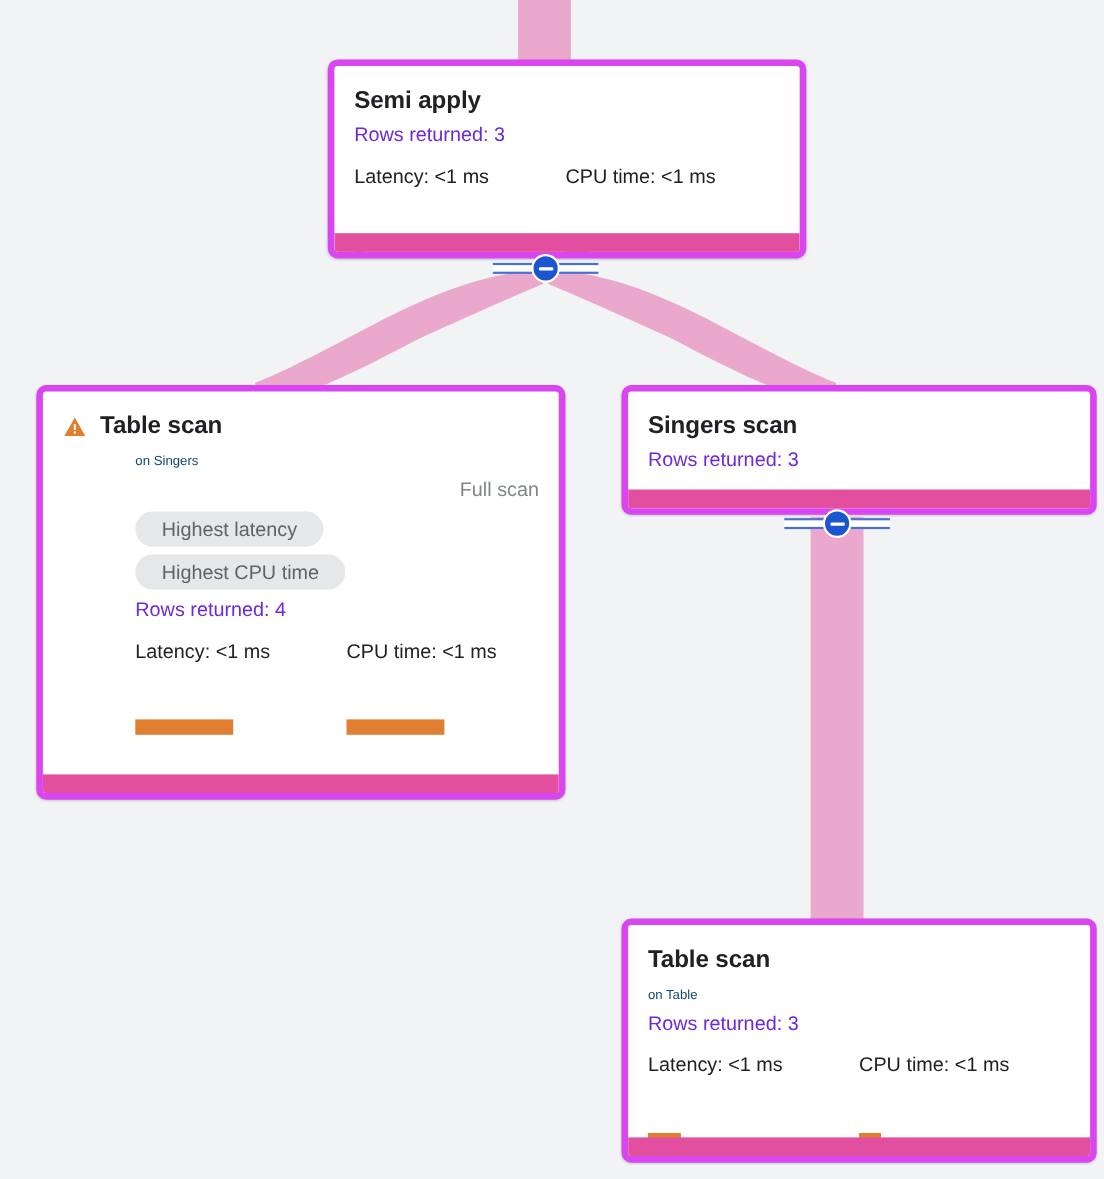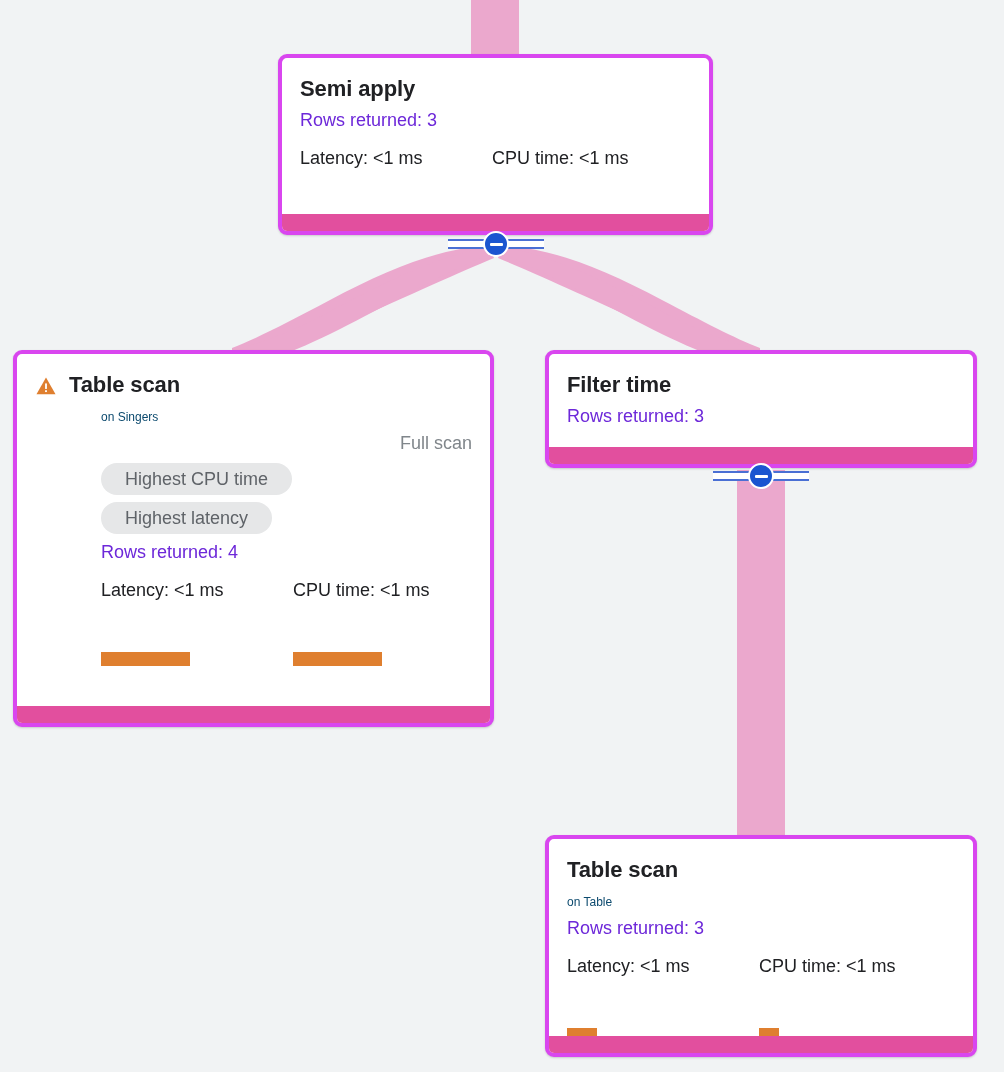--- a/index.html
+++ b/index.html
@@ -32,25 +32,26 @@
     top: 0;
     width: 1004px;
     height: 1072px;
     pointer-events: none;
   }
 
   
   .node-card {
     position: absolute;
     background: #ffffff;
-    border: 4px solid #d946ef;
+    border: 6px solid #d946ef;
     border-radius: 9px;
     box-sizing: border-box;
     overflow: hidden;
     box-shadow: 0 1px 2px rgba(60,64,67,0.22);
+    margin-left: 20px;
   }
   .node-body {
     padding: 17px 18px 14px 18px;
   }
   .node-accent {
     position: absolute;
     left: 0;
     right: 0;
     bottom: 0;
     height: 17px;
@@ -244,43 +245,43 @@
             <rect x="11" y="9.2" width="2" height="6" fill="#ffffff"></rect>
             <rect x="11" y="16.6" width="2" height="2" fill="#ffffff"></rect>
           </svg>
         </span>
         <div class="node-title">Table scan</div>
       </div>
       <div style="padding-left:66px;">
         <div class="node-subtitle">on Singers</div>
         <div class="node-scantype">Full scan</div>
         <div class="chip-list">
+          <span class="chip">Highest latency</span>
           <span class="chip">Highest CPU time</span>
-          <span class="chip">Highest latency</span>
         </div>
         <div class="rows-returned">Rows returned: 4</div>
         <div class="metrics-row">
           <div class="metric" style="width:192px;">
             <div class="metric-label">Latency: &lt;1 ms</div>
             <div class="metric-bar" style="width:89px;"></div>
           </div>
           <div class="metric">
             <div class="metric-label">CPU time: &lt;1 ms</div>
             <div class="metric-bar" style="width:89px;"></div>
           </div>
         </div>
       </div>
     </div>
     <div class="node-accent"></div>
   </div>
 
   <div class="node-card" style="left:545px; top:350px; width:432px; height:118px;">
     <div class="node-body">
       <div class="node-header">
-        <div class="node-title">Filter time</div>
+        <div class="node-title">Singers scan</div>
       </div>
       <div class="rows-returned">Rows returned: 3</div>
     </div>
     <div class="node-accent"></div>
   </div>
 
   <div class="node-card" style="left:545px; top:835px; width:432px; height:222px;">
     <div class="node-body">
       <div class="node-header">
         <div class="node-title">Table scan</div>

